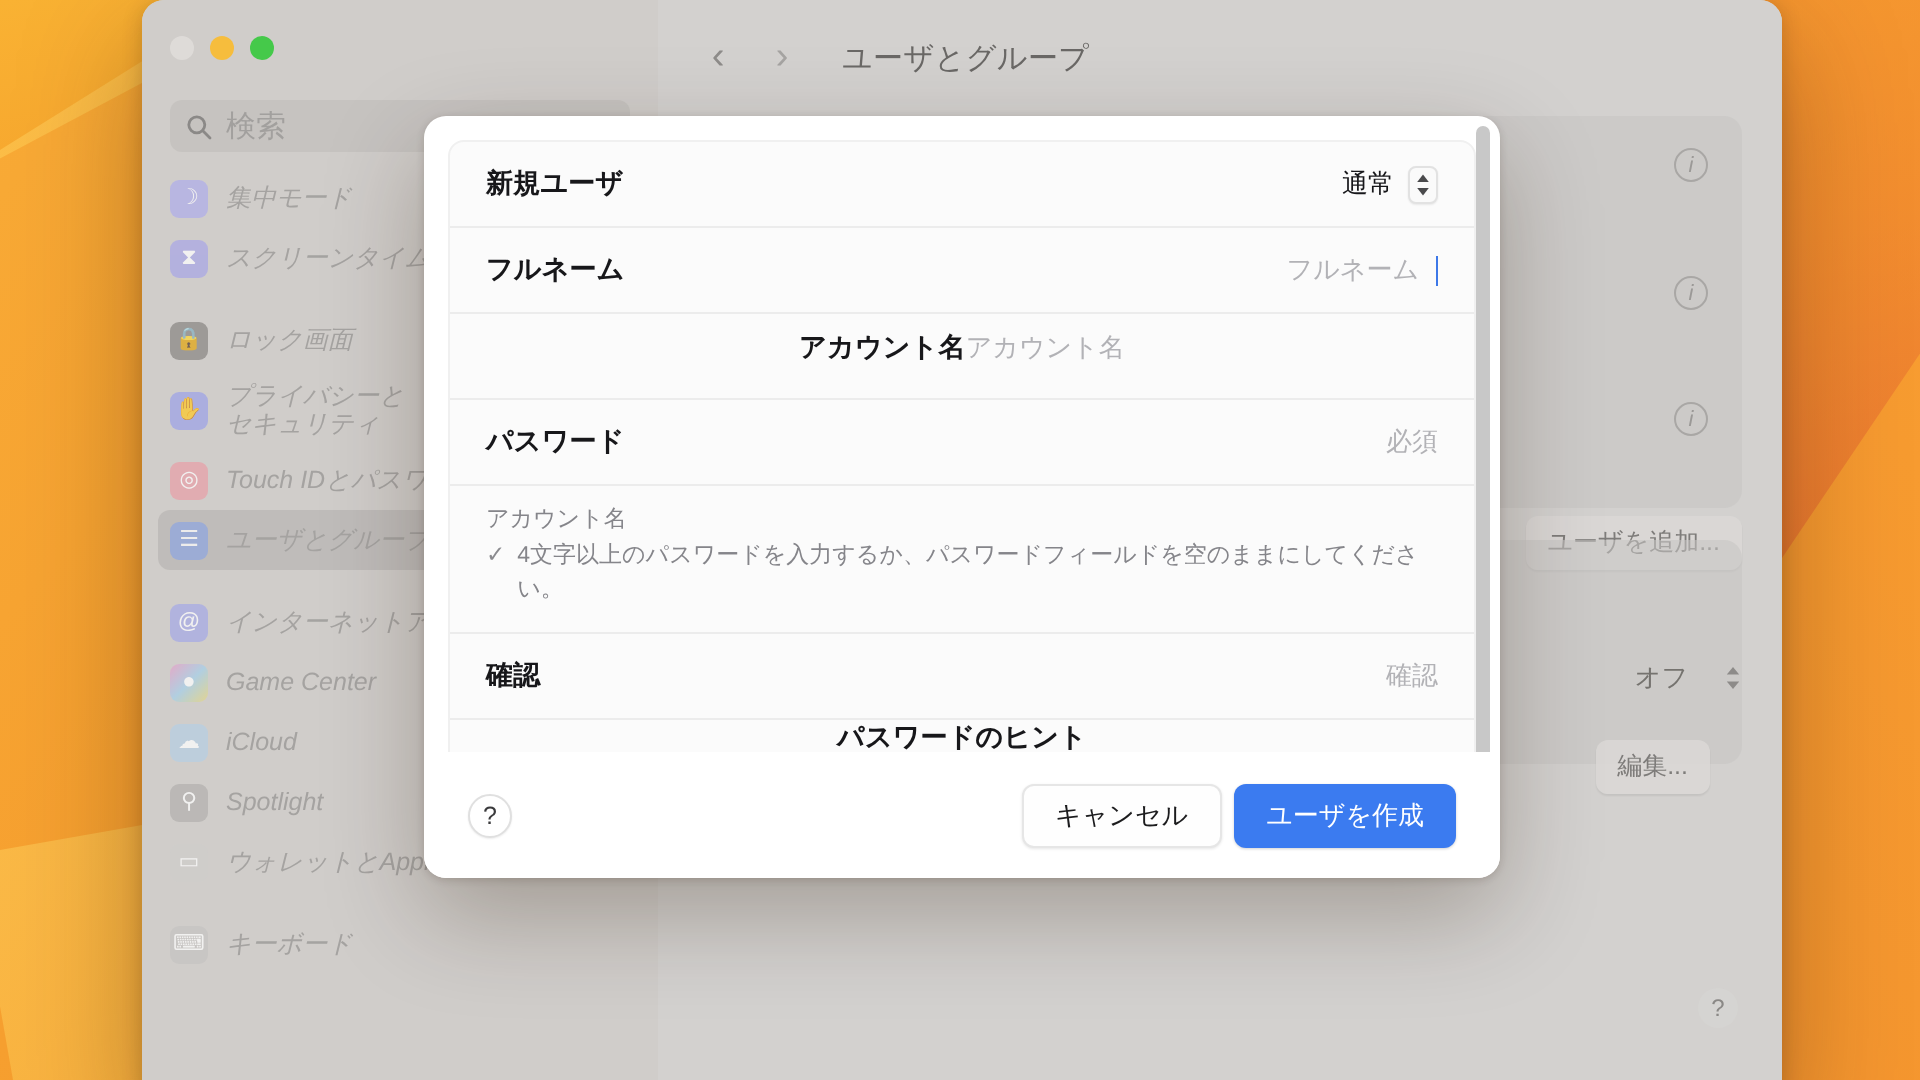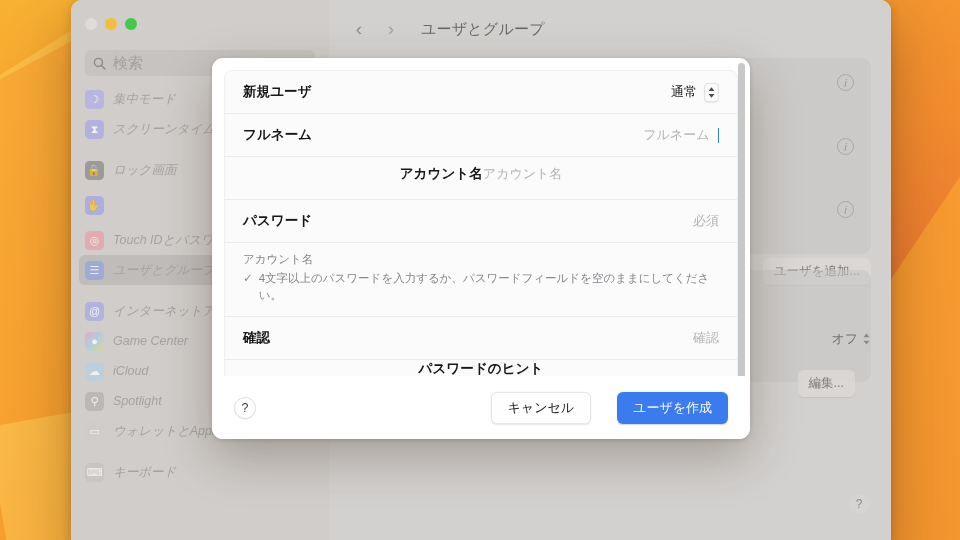--- a/index.html
+++ b/index.html
@@ -168,21 +168,21 @@
     border-radius: 6px;
     font-size: 12.5px; color: #7e7c7a;
     padding: 5px 11px;
     box-shadow: 0 1px 1px rgba(0,0,0,.07);
   }
   #add-user-btn { right: 20px; top: 258px; }
   #edit-btn     { right: 36px; top: 370px; }
 
   .popup-val {
     position: absolute; right: 20px; top: 330px;
-    display: flex; align-items: center; gap: 4px;
+    display: flex; align-items: center; gap: 18px;
     font-size: 13px; color: #75736f;
   }
   .chev-stack { display: flex; flex-direction: column; line-height: 6px; font-size: 9px; color: #8d8b89; }
 
   #help-round {
     position: absolute; right: 22px; bottom: 38px;
     width: 20px; height: 20px; border-radius: 50%;
     background: rgba(214,212,210,.8);
     color: #8a8886; font-size: 12px;
     display: flex; align-items: center; justify-content: center;
@@ -275,21 +275,21 @@
     background: #ffffff;
   }
   #sheet-help {
     width: 22px; height: 22px; border-radius: 50%;
     border: 1px solid #e0e0e0;
     background: #fff;
     color: #3a3a3c; font-size: 12.5px;
     display: flex; align-items: center; justify-content: center;
     box-shadow: 0 .5px 1px rgba(0,0,0,.08);
   }
-  #sheet-btns { margin-left: auto; display: flex; gap: 26px; }
+  #sheet-btns { margin-left: auto; display: flex; gap: 6px; }
   .btn {
     font-size: 13px;
     border-radius: 6px;
     padding: 6px 16px;
     border: none;
     font-family: "Liberation Sans", sans-serif;
   }
   .btn-cancel {
     background: #fefefe; color: #1c1c1e;
     border: 1px solid #e6e6e6;
@@ -336,20 +336,22 @@
             <span class="sico screen">⧗</span>
             <span class="side-label">スクリーンタイム</span>
           </div>
           <div class="side-gap"></div>
           <div class="side-item">
             <span class="sico lock">🔒</span>
             <span class="side-label">ロック画面</span>
           </div>
           <div class="side-item two-line">
             <span class="sico privacy">✋</span>
+            <span class="side-label">プライバシーと
+セキュリティ</span>
           </div>
           <div class="side-item">
             <span class="sico touch">◎</span>
             <span class="side-label">Touch IDとパスワード</span>
           </div>
           <div class="side-item selected">
             <span class="sico users">☰</span>
             <span class="side-label">ユーザとグループ</span>
           </div>
           <div class="side-gap"></div>

